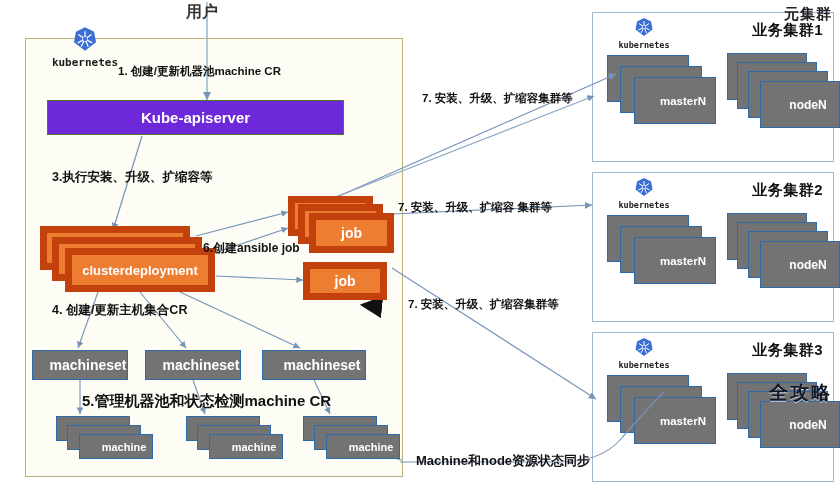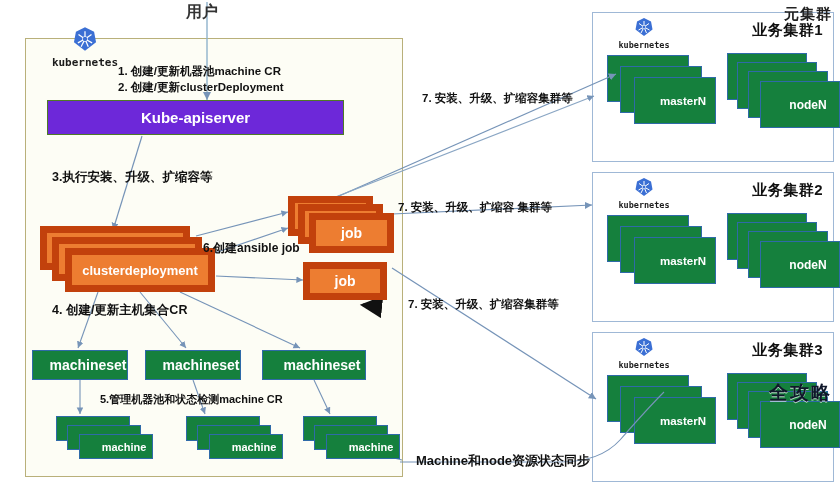--- a/index.html
+++ b/index.html
@@ -52,34 +52,34 @@
     display:flex;align-items:center;justify-content:center;
     z-index:4;
   }
 
   
   .note{z-index:6;color:#111;font-weight:bold;white-space:nowrap;}
   #note-1{left:118px;top:64px;font-size:11.5px;}
   #note-2{left:118px;top:80px;font-size:11.5px;}
   #note-3{left:52px;top:169px;font-size:12.5px;}
   #note-4{left:52px;top:302px;font-size:12.5px;}
-  #note-5{left:100px;top:392px;font-size:11px;}
+  #note-5{left:82px;top:392px;font-size:15px;}
   #note-6{left:203px;top:240px;font-size:12px;}
   #note-meta-job{left:304px;top:308px;font-size:10.5px;line-height:13px;white-space:normal;width:92px;font-weight:bold;}
   #note-7a{left:422px;top:91px;font-size:11.5px;}
   #note-7b{left:398px;top:200px;font-size:11.5px;}
   #note-7c{left:408px;top:297px;font-size:11.5px;}
   #note-sync{left:406px;top:452px;font-size:13px;margin-left:10px;}
 
   
   .stack{z-index:4;}
   .card{position:absolute;box-sizing:border-box;display:flex;align-items:center;justify-content:center;
         color:#fff;font-weight:bold;}
   .orange{background:#ED7D31;border:7px solid #c2410c;}
-  .blue{background:#15803d;border:1px solid #2e6aa8;padding-left:16px;}
+  .blue{background:#737373;border:1px solid #2e6aa8;padding-left:16px;}
 
   
   #cd-stack{left:40px;top:226px;width:185px;height:68px;}
   #cd-stack .card{width:150px;height:44px;font-size:13px;}
 
   
   #job-stack{left:288px;top:196px;width:110px;height:58px;}
   #job-stack .card{width:85px;height:40px;font-size:14px;}
 
   
@@ -222,21 +222,20 @@
           <line x1="20" y1="20" x2="9" y2="26"></line>
           <line x1="20" y1="20" x2="10" y2="13"></line>
         </g>
         <circle cx="20" cy="20" r="3.4" fill="#3b6fd4"></circle>
       </g>
     </svg>
     <div class="k8s-name" style="font-size:11px;margin-top:1px;">kubernetes</div>
   </div>
 
   <div class="abs note" id="note-1">1. 创建/更新机器池machine CR</div>
-  <div class="abs note" id="note-2">2. 创建/更新clusterDeployment</div>
 
   <div class="abs" id="apiserver">Kube-apiserver</div>
 
   <div class="abs note" id="note-3">3.执行安装、升级、扩缩容等</div>
 
   <div class="abs stack" id="cd-stack">
     <div class="card orange" style="left:0;top:0;"></div>
     <div class="card orange" style="left:12px;top:11px;"></div>
     <div class="card orange" style="left:25px;top:22px;">clusterdeployment</div>
   </div>

